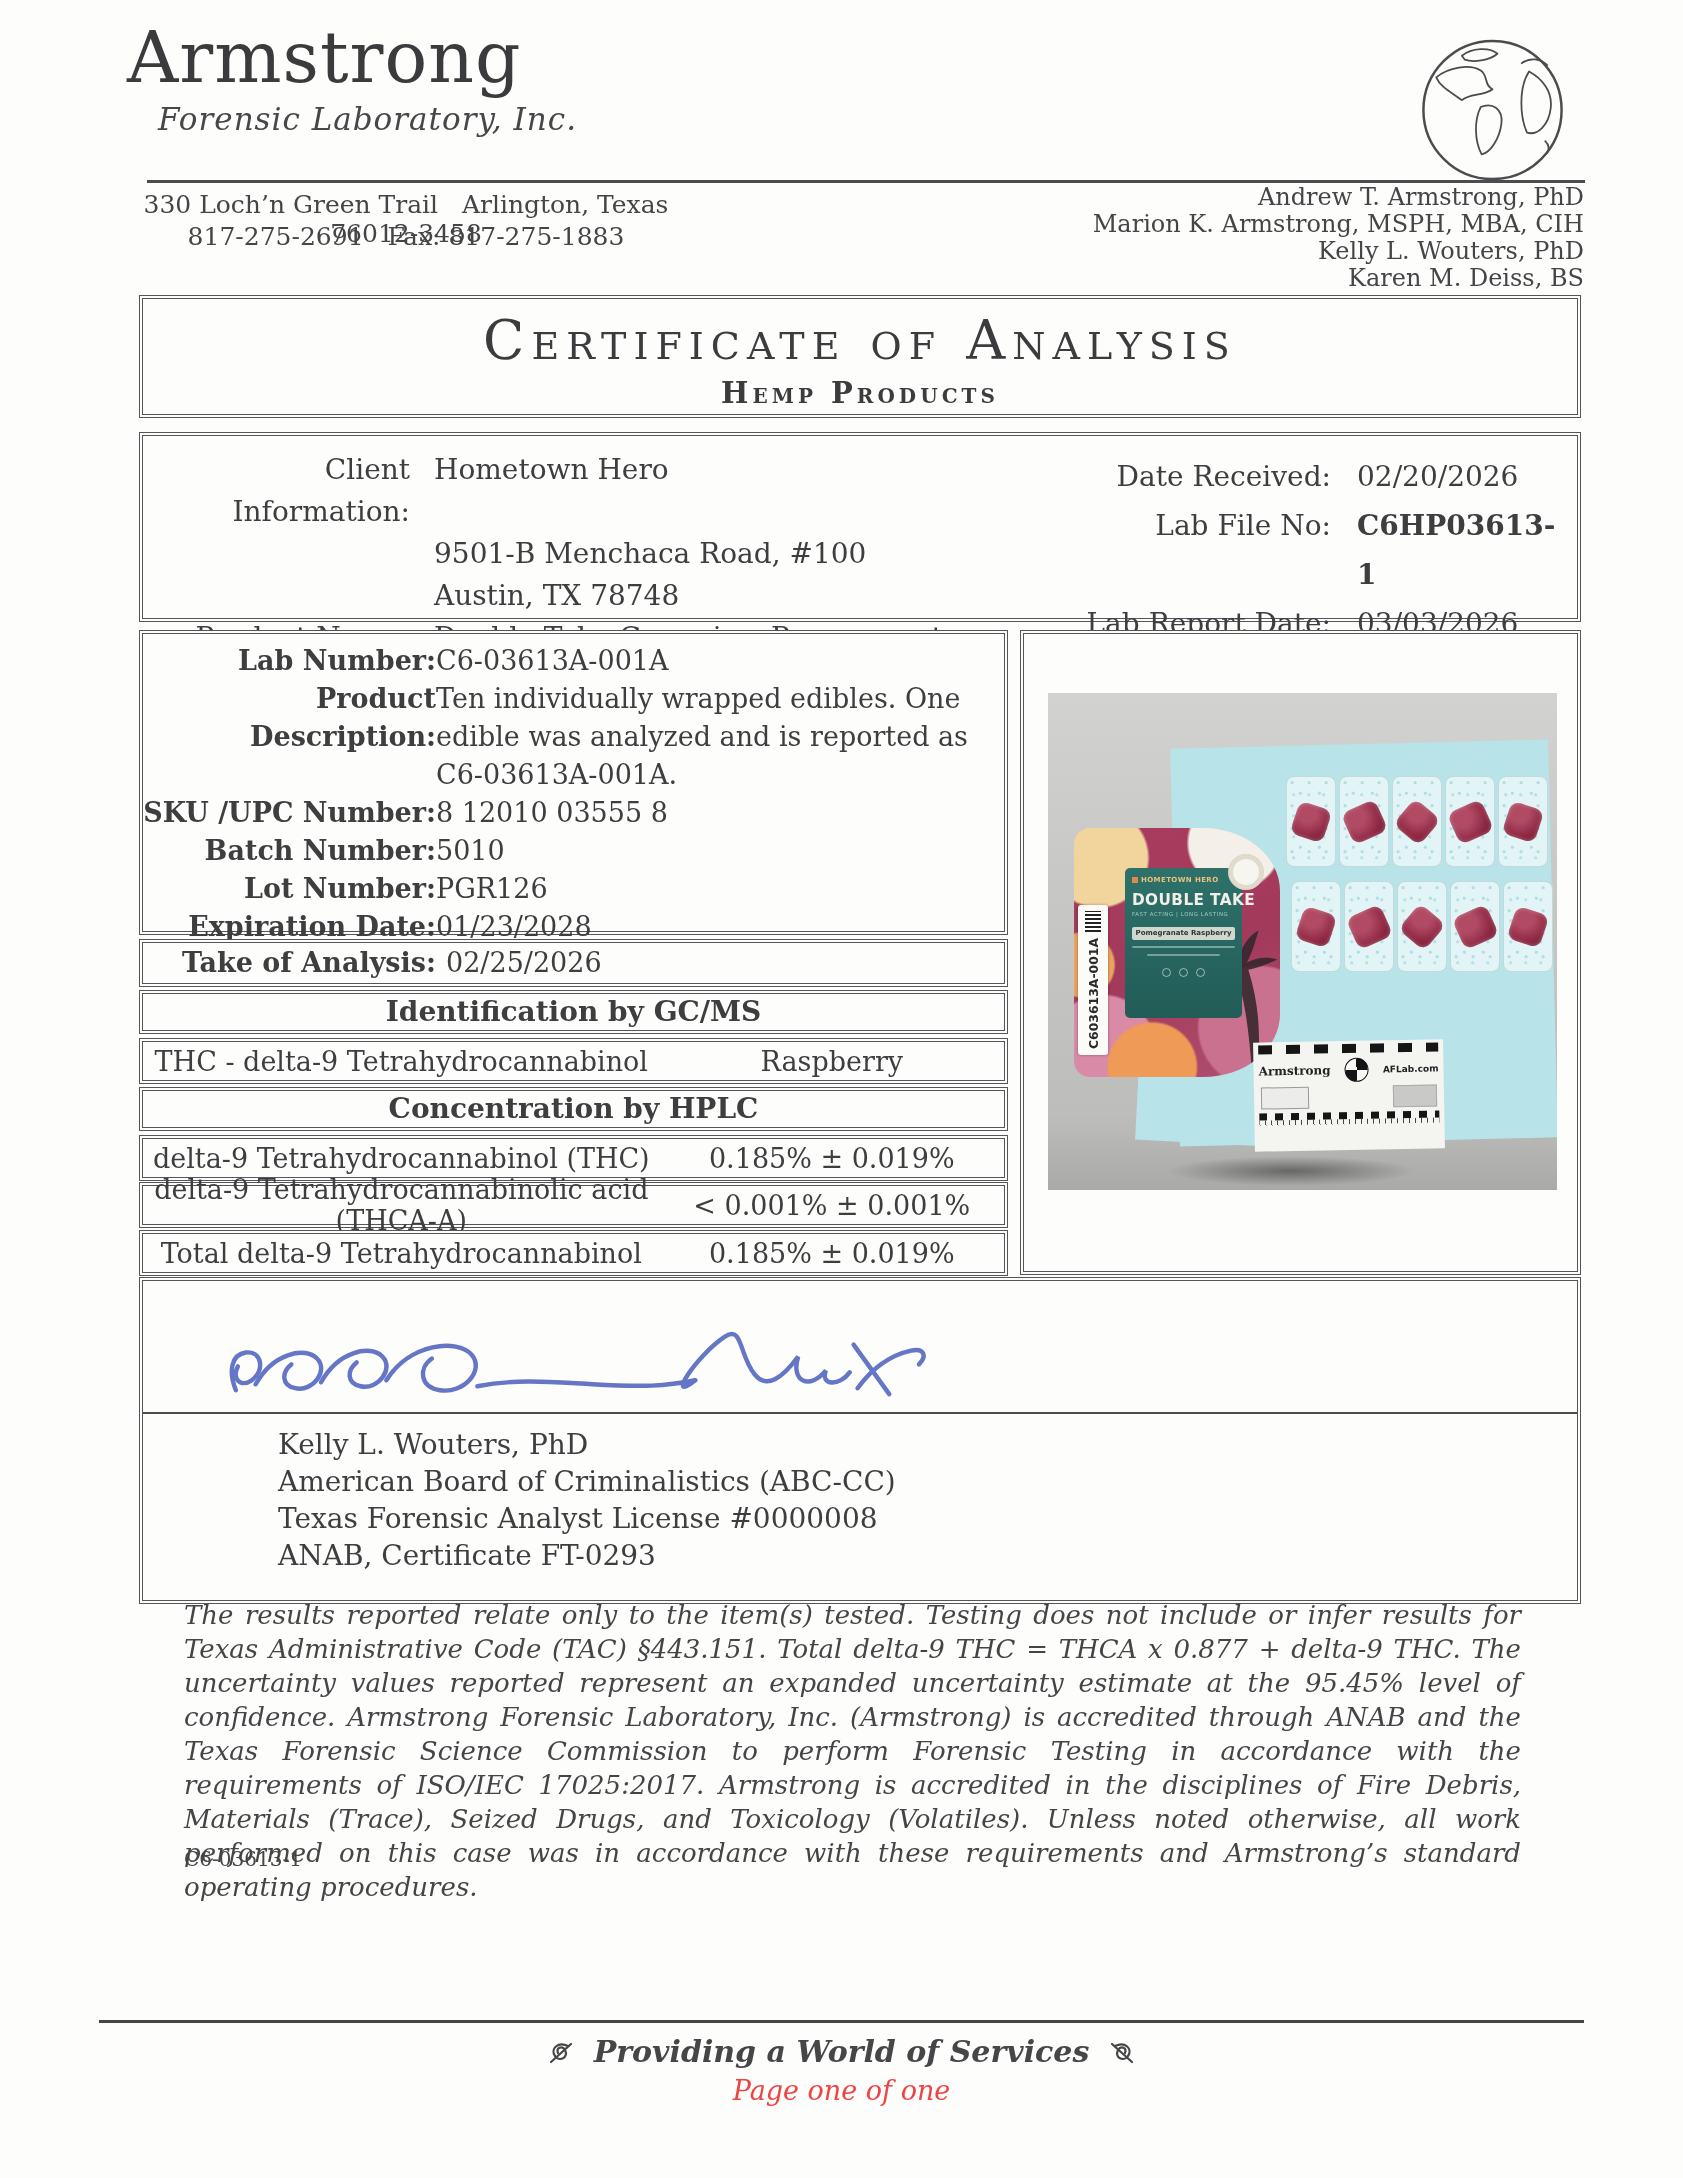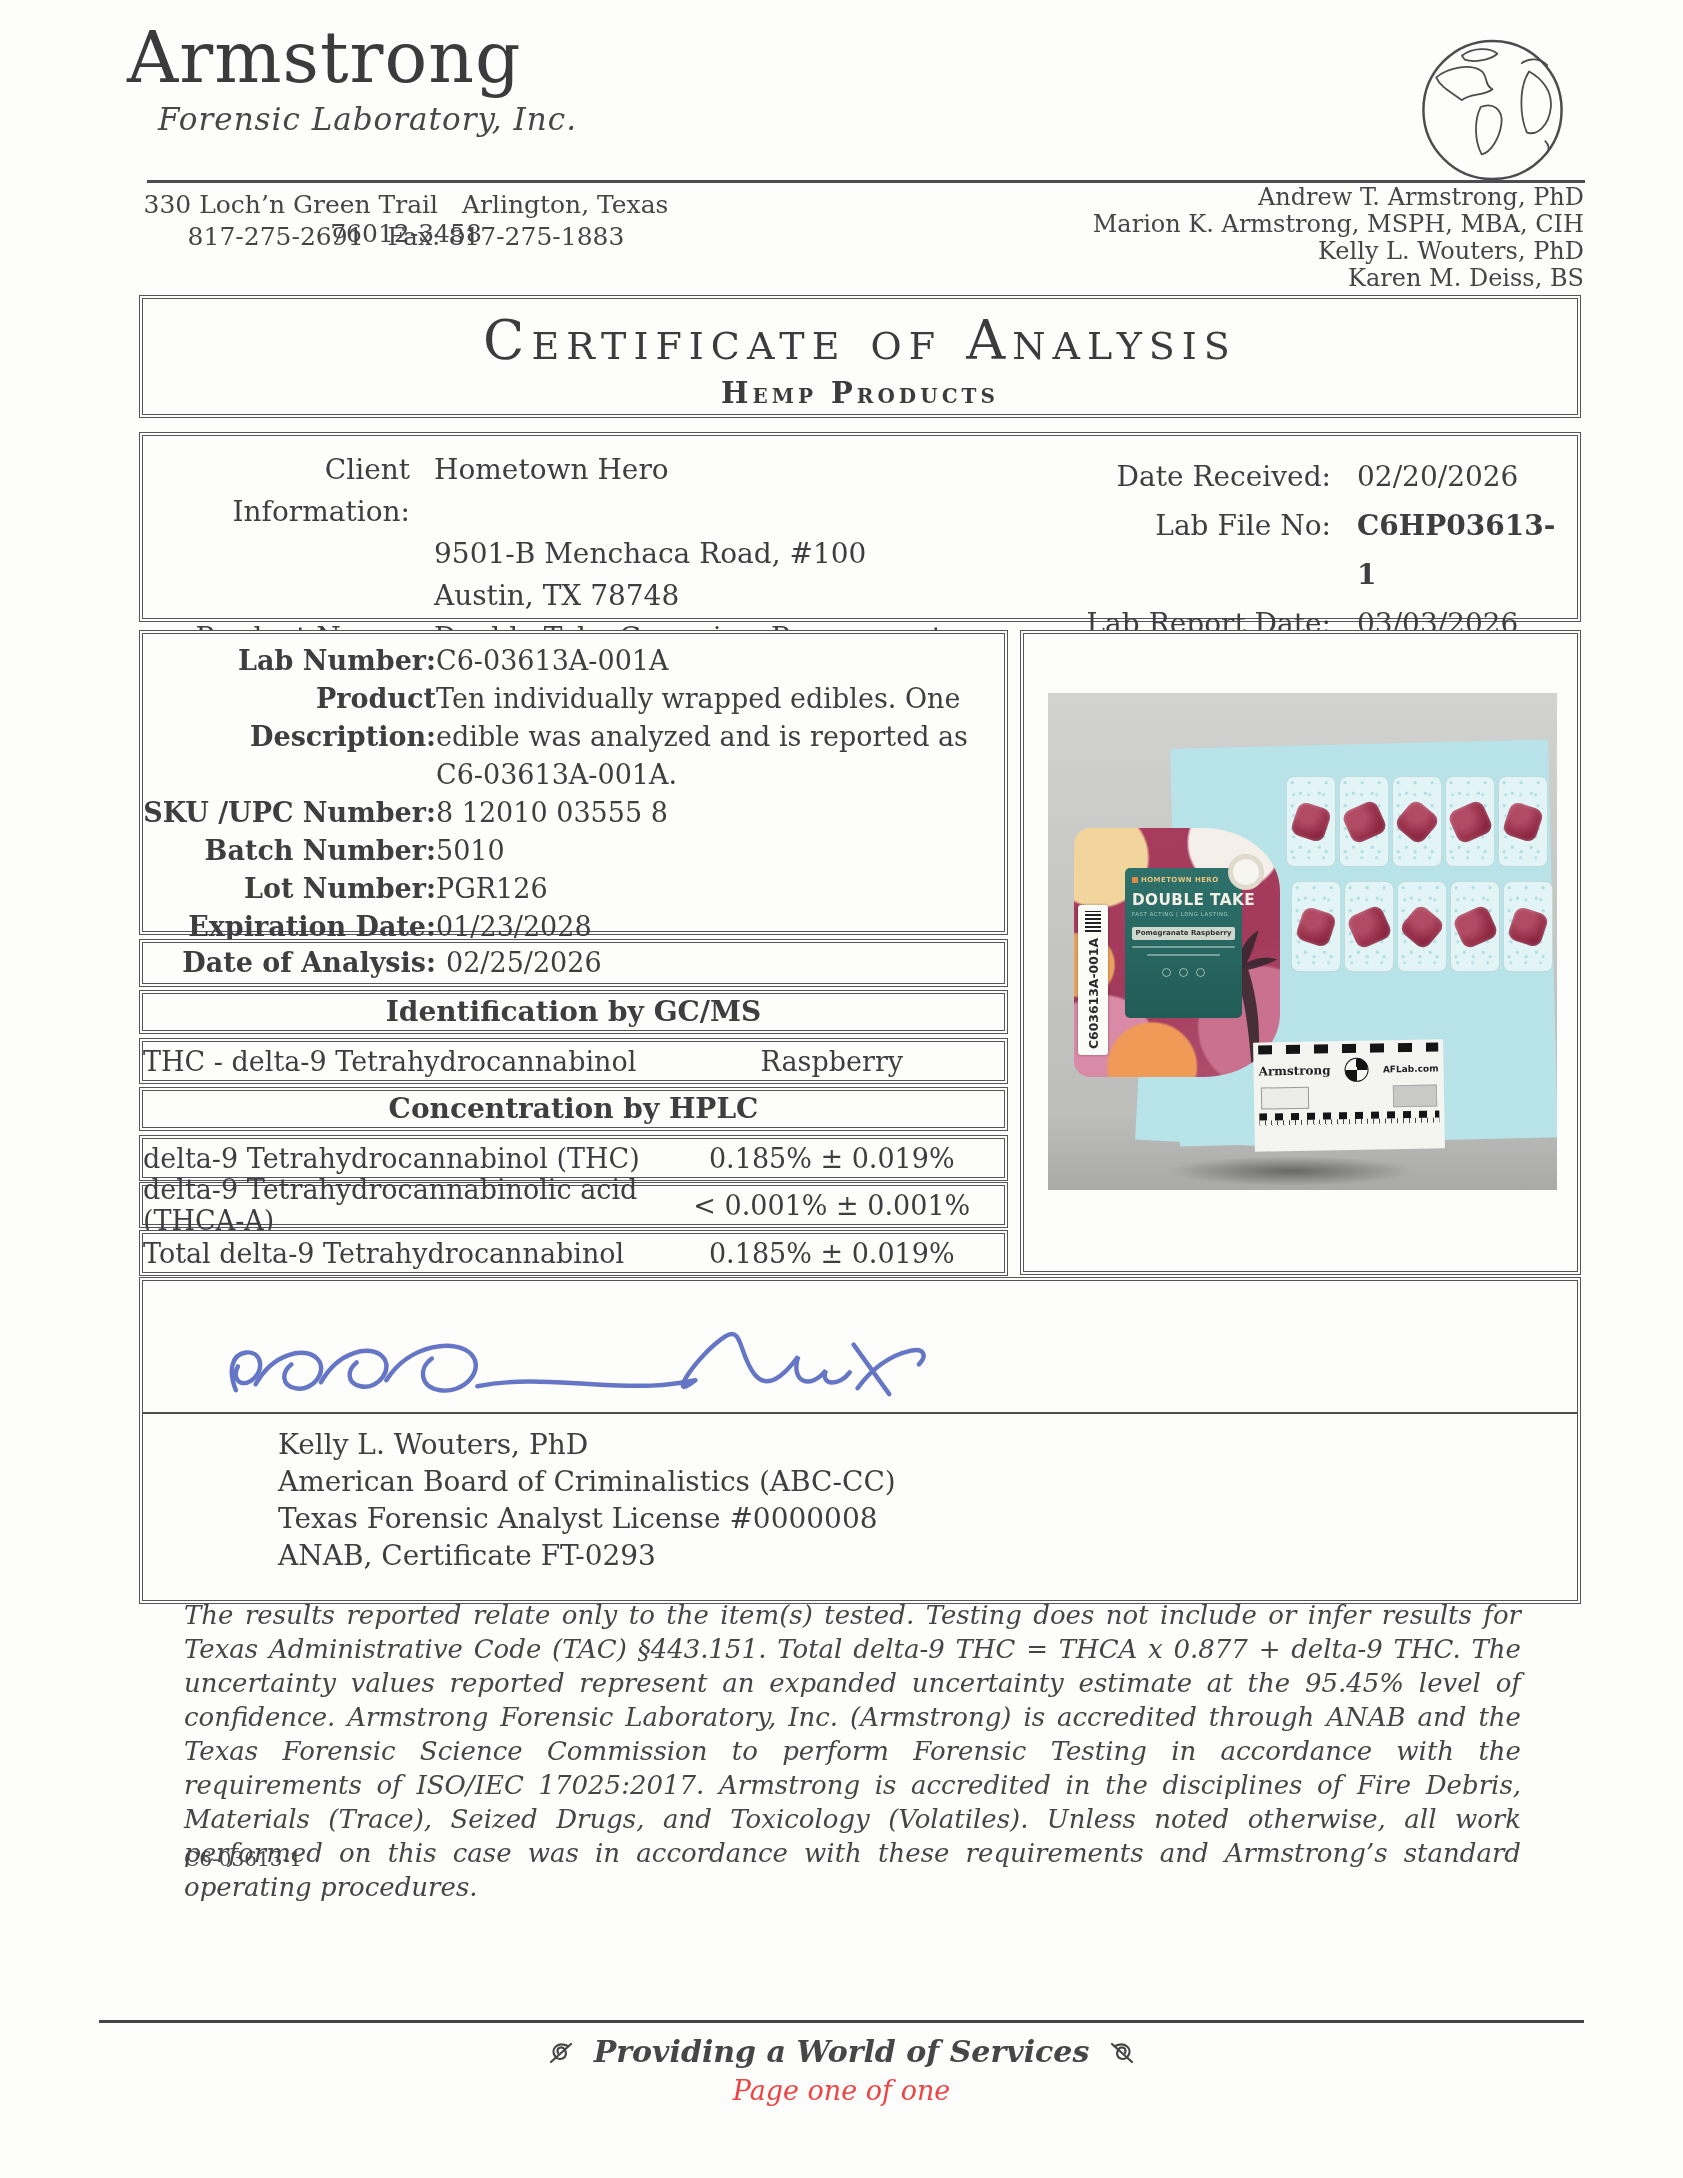--- a/index.html
+++ b/index.html
@@ -32,21 +32,21 @@
   .sample-grid{position:absolute;left:0;top:8px;display:grid;grid-template-columns:293px 1fr;column-gap:0;line-height:38px;width:861px;}
   .sample-grid .lbl-r{font-weight:bold;}
   .val-desc{max-width:554px;}
 
   .analysis-box{left:139px;top:939px;width:869px;height:48px;font-size:27px;}
   .analysis-grid{position:absolute;left:0;top:4px;display:grid;grid-template-columns:293px 1fr;column-gap:10px;width:861px;}
 
   .sec-head{left:139px;top:990px;width:869px;height:44px;text-align:center;font-size:28px;font-weight:bold;line-height:36px;}
   .sec-head2{top:1087px;}
   .arow{left:139px;width:869px;height:46px;font-size:27px;display:flex;align-items:center;}
-  .arow .an{width:60%;}
+  .arow .an{width:60%;text-align:center;}
   .arow .rs{width:40%;text-align:center;}
   .arow1{top:1038px;} .hrow1{top:1135px;} .hrow2{top:1182px;} .hrow3{top:1230px;}
 
   
   .photo-box{left:1020px;top:630px;width:561px;height:645px;}
   .photo{position:absolute;left:24px;top:59px;width:509px;height:497px;overflow:hidden;
          background:linear-gradient(180deg,#d2d2d0 0%,#c7c7c5 40%,#bdbdbb 85%,#a9a9a7 100%);}
   .mat{position:absolute;left:127px;top:51px;width:378px;height:398px;background:#b7e3e9;transform:rotate(-1.4deg);}
   .mat2{position:absolute;left:91px;top:297px;width:168px;height:154px;background:#b7e3e9;transform:rotate(3deg);}
   .smudge{position:absolute;left:119px;top:463px;width:248px;height:30px;
@@ -205,21 +205,21 @@
       <div>5010</div>
       <div class="lbl-r">Lot Number:</div>
       <div>PGR126</div>
       <div class="lbl-r">Expiration Date:</div>
       <div>01/23/2028</div>
     </div>
   </div>
 
   <div class="dbox analysis-box">
     <div class="analysis-grid">
-      <div class="lbl-r bold">Date of Analysis:</div>
+      <div class="lbl-r bold">Take of Analysis:</div>
       <div>02/25/2026</div>
     </div>
   </div>
 
   <div class="dbox sec-head">Identification by GC/MS</div>
   <div class="dbox arow arow1">
     <div class="an">THC - delta-9 Tetrahydrocannabinol</div>
     <div class="rs">Raspberry</div>
   </div>
 

